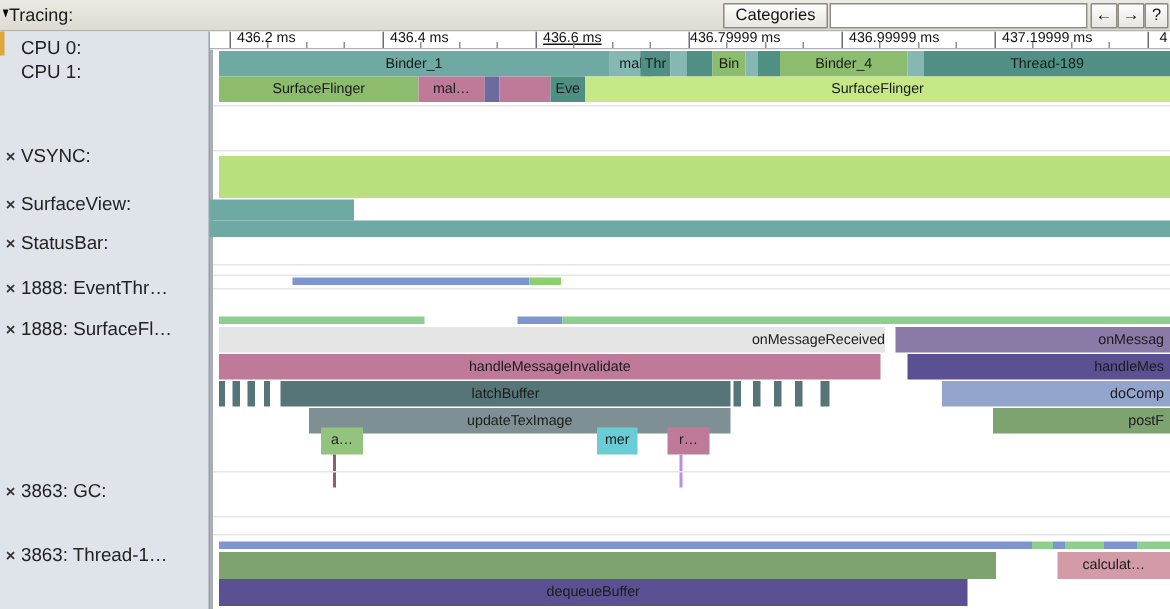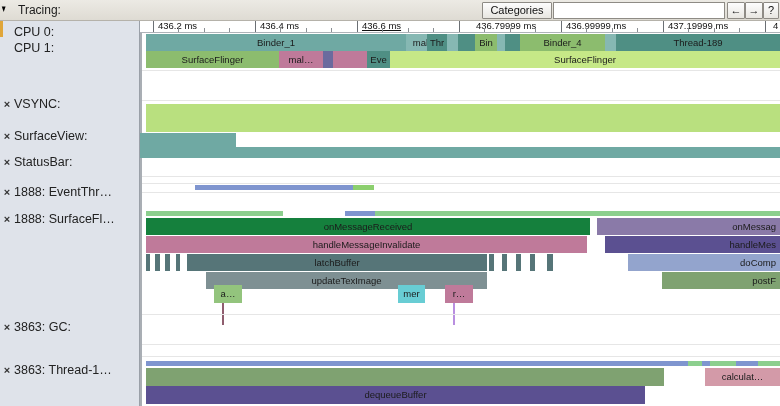--- a/index.html
+++ b/index.html
@@ -14,21 +14,20 @@
   
   .toolbar{
     position:absolute;left:0;top:0;width:780px;height:21px;
     background:linear-gradient(#eceae4,#dedbd3);
     border-bottom:1px solid #b5b2aa;
     box-sizing:border-box;
   }
   .toolbar .tb-title{
     position:absolute;left:6px;top:3px;font-size:12px;color:#1c1c1c;
     letter-spacing:0px;
-    margin-left:12px;
   }
   .toolbar .tb-caret{
     position:absolute;left:1px;top:2px;font-size:11px;color:#000;
     transform:scaleX(.7);
   }
   .btn{
     position:absolute;top:2px;height:17px;box-sizing:border-box;
     background:linear-gradient(#fdfdfd,#e8e6e1);
     border:1px solid #8e8b85;border-radius:1px;
     font-size:11px;color:#111;line-height:15px;text-align:center;
@@ -107,21 +106,21 @@
   </div>
 
   <div class="ruler" id="ruler">
       <div class="tickmaj" style="left: 13px;"></div>
       <div class="ticklab" style="left: 16px;">436.2 ms</div>
       <div class="tickmaj" style="left: 115px;"></div>
       <div class="ticklab" style="left: 118px;">436.4 ms</div>
       <div class="tickmaj" style="left: 217px;"></div>
       <div class="ticklab" style="left: 220px; text-decoration: underline;">436.6 ms</div>
       <div class="tickmaj" style="left: 319px;"></div>
-      <div class="ticklab" style="left: 334px;">436.79999 ms</div>
+      <div class="ticklab" style="left: 318px;">436.79999 ms</div>
       <div class="tickmaj" style="left: 421px;"></div>
       <div class="ticklab" style="left: 424px;">436.99999 ms</div>
       <div class="tickmaj" style="left: 523px;"></div>
       <div class="ticklab" style="left: 526px;">437.19999 ms</div>
       <div class="tickmaj" style="left: 625px;"></div>
       <div class="ticklab" style="left: 631px;">4</div>
       <div class="tickmin" style="left: 38px;"></div>
       <div class="tickmin" style="left: 64px;"></div>
       <div class="tickmin" style="left: 89px;"></div>
       <div class="tickmin" style="left: 140px;"></div>
@@ -166,21 +165,21 @@
       <div class="slice" style="left: 0px; top: 100px; width: 96px; height: 14px; line-height: 14px; background: rgb(111, 169, 163); font-size: 9.5px;"></div>
       <div class="slice" style="left: 0px; top: 114px; width: 640px; height: 11px; line-height: 11px; background: rgb(111, 169, 163); font-size: 9.5px;"></div>
       <div class="hline" style="left: 2px; top: 143px; width: 638px; background: rgb(230, 230, 230);"></div>
       <div class="slice" style="left: 55px; top: 152px; width: 158px; height: 5px; line-height: 5px; background: rgb(127, 149, 207);"></div>
       <div class="slice" style="left: 213px; top: 152px; width: 21px; height: 5px; line-height: 5px; background: rgb(140, 207, 110);"></div>
       <div class="hline" style="left: 2px; top: 150px; width: 638px; background: rgb(230, 230, 230);"></div>
       <div class="hline" style="left: 2px; top: 159px; width: 638px; background: rgb(230, 230, 230);"></div>
       <div class="slice" style="left: 6px; top: 178px; width: 137px; height: 5px; line-height: 5px; background: rgb(140, 207, 142);"></div>
       <div class="slice" style="left: 205px; top: 178px; width: 30px; height: 5px; line-height: 5px; background: rgb(127, 149, 207);"></div>
       <div class="slice" style="left: 235px; top: 178px; width: 405px; height: 5px; line-height: 5px; background: rgb(140, 207, 142);"></div>
-      <div class="slice" style="left: 6px; top: 185px; width: 444px; height: 17px; line-height: 17px; background: #15803d; font-size: 9.5px;">onMessageReceived</div>
+      <div class="slice" style="left: 6px; top: 185px; width: 444px; height: 17px; line-height: 17px; background: #e5e5e5; font-size: 9.5px; text-align: right;">onMessageReceived</div>
       <div class="slice rt" style="left: 457px; top: 185px; width: 183px; height: 17px; line-height: 17px; background: rgb(138, 122, 168); font-size: 9.5px;">onMessag</div>
       <div class="slice" style="left: 6px; top: 203px; width: 441px; height: 17px; line-height: 17px; background: rgb(191, 122, 154); font-size: 9.5px;">handleMessageInvalidate</div>
       <div class="slice rt" style="left: 465px; top: 203px; width: 175px; height: 17px; line-height: 17px; background: rgb(91, 80, 145); font-size: 9.5px;">handleMes</div>
       <div class="slice" style="left: 6px; top: 221px; width: 4px; height: 17px; line-height: 17px; background: rgb(86, 117, 120); font-size: 9.5px;"></div>
       <div class="slice" style="left: 15px; top: 221px; width: 5px; height: 17px; line-height: 17px; background: rgb(86, 117, 120); font-size: 9.5px;"></div>
       <div class="slice" style="left: 25px; top: 221px; width: 5px; height: 17px; line-height: 17px; background: rgb(86, 117, 120); font-size: 9.5px;"></div>
       <div class="slice" style="left: 36px; top: 221px; width: 4px; height: 17px; line-height: 17px; background: rgb(86, 117, 120); font-size: 9.5px;"></div>
       <div class="slice" style="left: 47px; top: 221px; width: 300px; height: 17px; line-height: 17px; background: rgb(86, 117, 120); font-size: 9.5px;">latchBuffer</div>
       <div class="slice" style="left: 349px; top: 221px; width: 5px; height: 17px; line-height: 17px; background: rgb(86, 117, 120); font-size: 9.5px;"></div>
       <div class="slice" style="left: 362px; top: 221px; width: 5px; height: 17px; line-height: 17px; background: rgb(86, 117, 120); font-size: 9.5px;"></div>

